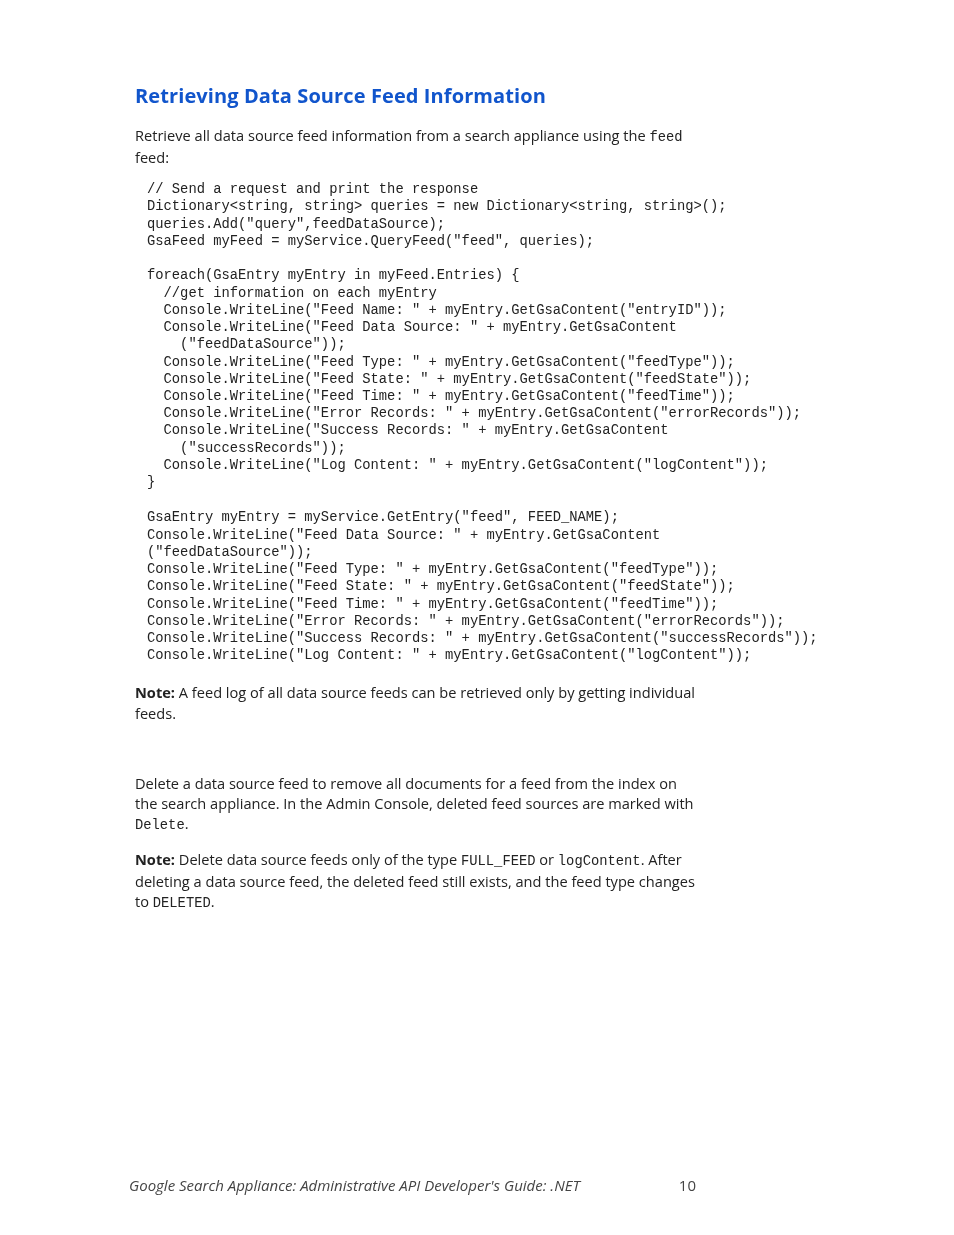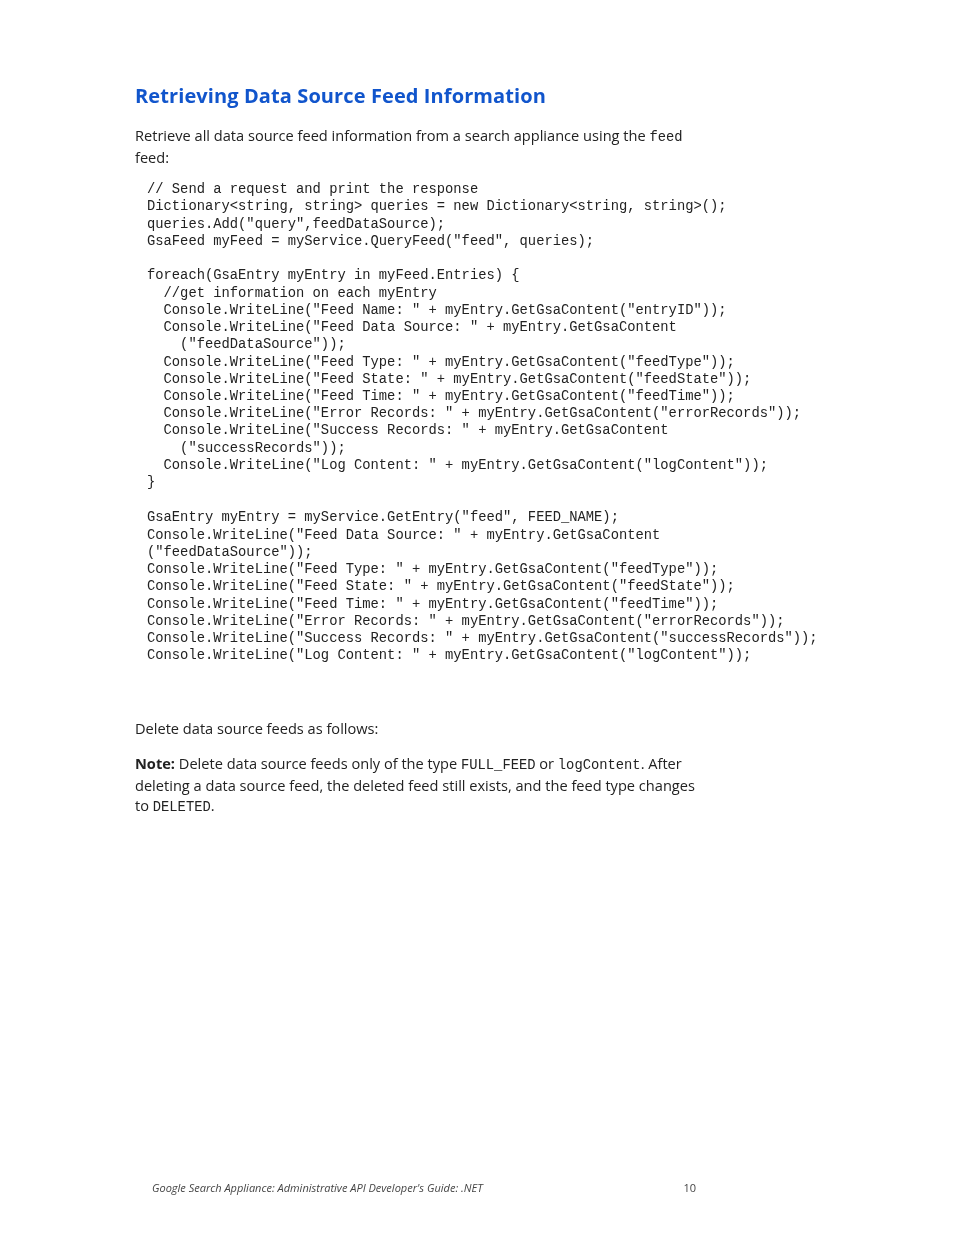--- a/index.html
+++ b/index.html
@@ -42,24 +42,24 @@
     white-space: pre;
   }
   .note-label {
     font-weight: 700;
   }
   .spacer-lg {
     height: 28px;
   }
   .footer {
     position: absolute;
-    left: 152px;
+    left: 129px;
     right: 90px;
     bottom: 40px;
-    font-size: 11px;
+    font-size: 15px;
     font-style: italic;
     color: #444;
     display: flex;
     justify-content: space-between;
   }
   .footer .pagenum {
     font-weight: 400;
     font-style: normal;
   }
 </style>
@@ -97,26 +97,31 @@
   <pre>GsaEntry myEntry = myService.GetEntry("feed", FEED_NAME);
 Console.WriteLine("Feed Data Source: " + myEntry.GetGsaContent
 ("feedDataSource"));
 Console.WriteLine("Feed Type: " + myEntry.GetGsaContent("feedType"));
 Console.WriteLine("Feed State: " + myEntry.GetGsaContent("feedState"));
 Console.WriteLine("Feed Time: " + myEntry.GetGsaContent("feedTime"));
 Console.WriteLine("Error Records: " + myEntry.GetGsaContent("errorRecords"));
 Console.WriteLine("Success Records: " + myEntry.GetGsaContent("successRecords"));
 Console.WriteLine("Log Content: " + myEntry.GetGsaContent("logContent"));</pre>
 
+  <p>
+    <span class="note-label">Note:</span><span>  A feed log of all data source feeds can be retrieved only by getting individual feeds.</span>
+  </p>
 
   <div class="spacer-lg"></div>
 
 
+  <p>
+    <span>Delete a data source feed to remove all documents for a feed from the index on the search appliance. In the Admin Console, deleted feed sources are marked with </span><span class="code-inline">Delete</span><span>.</span>
+  </p>
 
-  <p>Delete data source feeds as follows:</p>
 
 
   <p>
     <span class="note-label">Note:</span><span>  Delete data source feeds only of the type </span><span class="code-inline">FULL_FEED</span><span> or </span><span class="code-inline">logContent</span><span>. After deleting a data source feed, the deleted feed still exists, and the feed type changes to </span><span class="code-inline">DELETED</span><span>.</span>
   </p>
 
   <div class="footer">
     <span>Google Search Appliance: Administrative API Developer's Guide: .NET</span>
     <span class="pagenum">10</span>
   </div>

